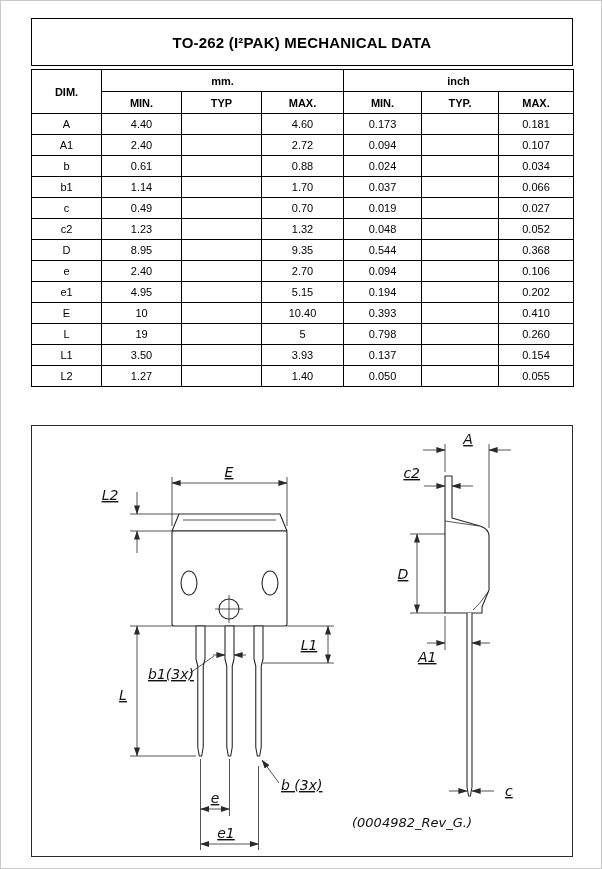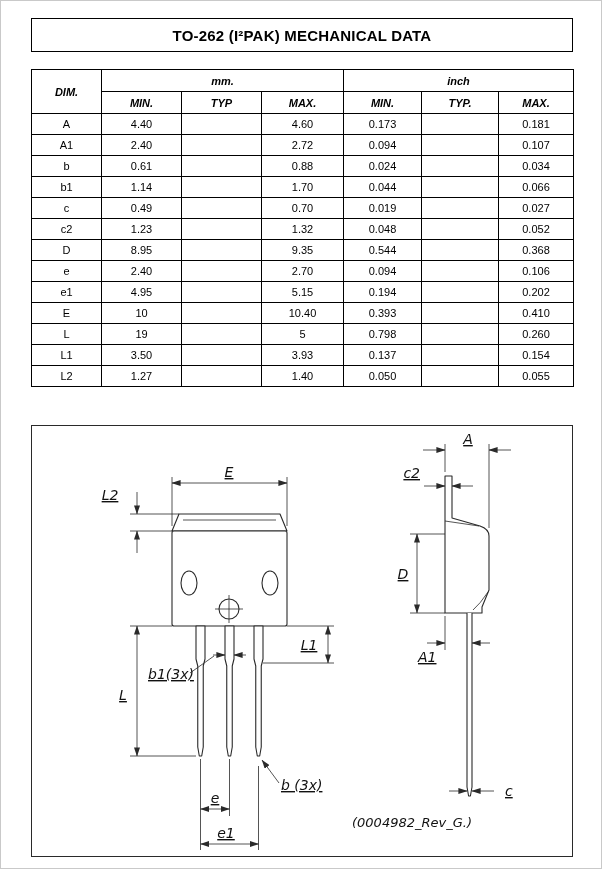--- a/index.html
+++ b/index.html
@@ -9,21 +9,21 @@
     position: relative;
     width: 602px;
     height: 869px;
     background: #fff;
     border: 1px solid #c9c9c9;
     overflow: hidden;
   }
   .title-box {
     position: absolute;
     left: 30px; top: 17px;
-    width: 542px; height: 34px;
+    width: 542px; height: 48px;
     border: 1.5px solid #000;
     display: flex; align-items: center; justify-content: center;
     font-weight: bold;
     font-size: 15px;
     letter-spacing: 0.2px;
   }
   table.dims {
     position: absolute;
     left: 30px; top: 68px;
     width: 542px;
@@ -33,21 +33,21 @@
   table.dims th, table.dims td {
     border: 1px solid #000;
     text-align: center;
     vertical-align: middle;
     font-size: 11px;
     padding: 0;
     height: 21px;
     overflow: hidden;
     white-space: nowrap;
   }
-  table.dims th { font-weight: bold; height: 22px; font-style: italic; }
+  table.dims th { font-weight: bold; height: 22px; }
   table.dims td { font-weight: normal; }
   .drawing-box {
     position: absolute;
     left: 30px; top: 424px;
     width: 542px; height: 432px;
     border: 1.5px solid #2a2a2a;
     background: #fff;
   }
   .drawing-box svg { display:block; }
   svg .outline { fill:#ffffff; stroke:#2a2a2a; stroke-width:1.1; stroke-linejoin:round; }
@@ -127,21 +127,21 @@
           <td>0.88</td>
           <td>0.024</td>
           <td></td>
           <td>0.034</td>
       </tr>
       <tr>
         <td>b1</td>
           <td>1.14</td>
           <td></td>
           <td>1.70</td>
-          <td>0.044</td>
+          <td>0.037</td>
           <td></td>
           <td>0.066</td>
       </tr>
       <tr>
         <td>c</td>
           <td>0.49</td>
           <td></td>
           <td>0.70</td>
           <td>0.019</td>
           <td></td>

